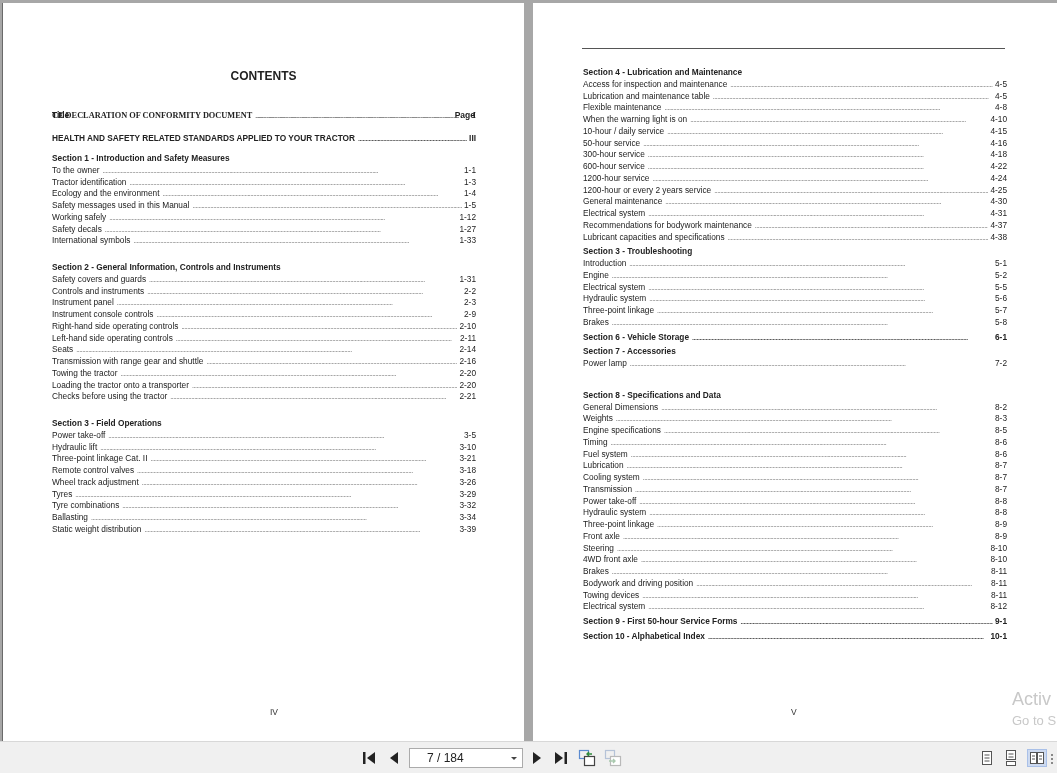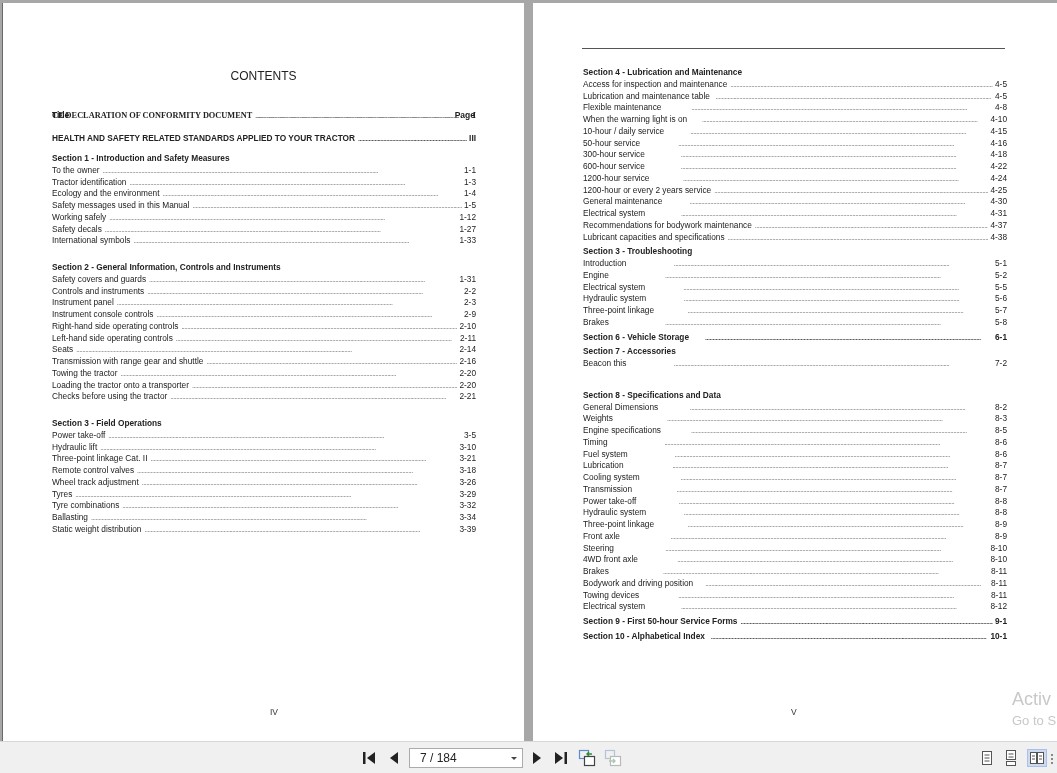--- a/index.html
+++ b/index.html
@@ -5,28 +5,28 @@
   * { box-sizing: border-box; margin: 0; padding: 0; }
   html, body { width: 1057px; height: 773px; overflow: hidden; background: #a7a7a7; }
   body { position: relative; font-family: "Liberation Sans", sans-serif; color: #222; }
 
   .viewport { position: absolute; left: 0; top: 0; width: 1057px; height: 741px; background: #a7a7a7; overflow: hidden; }
 
   .page { position: absolute; top: 3px; background: #fff; height: 738px; }
   .page-left { left: 2px; width: 522px; border-left: 1px solid #6a6a6a; }
   .page-right { left: 533px; width: 524px; }
 
-  .contents-title { position: absolute; left: 0; right: 0; top: 66px; text-align: center; font-weight: normal; font-size: 12px; color: #222; }
+  .contents-title { position: absolute; left: 0; right: 0; top: 66px; text-align: center; font-weight: bold; font-size: 12px; color: #222; }
   .col-head { position: absolute; top: 107px; font-weight: bold; font-size: 8.5px; }
   .col-head.title { left: 49px; }
   .col-head.page-h { right: 49px; }
 
   .toc { position: absolute; font-size: 8.3px; line-height: 11.75px; }
   .page-left .toc { left: 49px; width: 424px; }
-  .page-right .toc { left: 50px; width: 424px; text-align: center; }
+  .page-right .toc { left: 50px; width: 424px; }
 
   .toc-row { display: flex; align-items: baseline; white-space: nowrap; }
   .toc-row .lbl { flex: 0 0 auto; padding-right: 3px; }
   .toc-row .dots { flex: 1 1 auto; overflow: hidden; color: #555; letter-spacing: 1.3px; font-size: 7px; }
   .toc-row .dots::before { content: ". . . . . . . . . . . . . . . . . . . . . . . . . . . . . . . . . . . . . . . . . . . . . . . . . . . . . . . . . . . . . . . . . . . . . . . . . . . . . . . . . . . . . . . . . . . . . . . . . . . . . . . . . . . . . . . . . . . . . . . . . . . . . . . . . . . . . . . . . . . . . . . . . . . . . . . . . . . . . . . . . . . . . . . . . . . . . . . . . . . . . . . . ."; letter-spacing: -1.2px; }
   .toc-row .pg { flex: 0 0 auto; padding-left: 2px; }
   .toc-row.bold { font-weight: bold; }
   .toc-row.head { font-weight: bold; }
 
   .section-block { margin-bottom: 11px; }
@@ -37,21 +37,21 @@
   .page-number { position: absolute; top: 704px; font-size: 8.5px; color: #333; }
   .page-left .page-number { left: 267px; }
   .page-right .page-number { left: 258px; }
 
   .watermark { position: absolute; left: 1012px; top: 688px; color: #c8c8c8; font-size: 18px; line-height: 22px; white-space: nowrap; }
   .watermark .sub { font-size: 13px; }
 
   .toolbar { position: absolute; left: 0; top: 741px; width: 1057px; height: 32px; background: #f0f0f0; border-top: 1px solid #d8d8d8; }
   .tb-btn { position: absolute; top: 7px; width: 18px; height: 18px; display: flex; align-items: center; justify-content: center; cursor: pointer; }
   .tb-btn svg { display: block; }
-  .page-select { position: absolute; left: 409px; top: 6px; width: 114px; height: 20px; background: #fff; border: 1px solid #ababab; font-size: 12px; color: #222; padding-left: 10px; line-height: 18px; }
+  .page-select { position: absolute; left: 409px; top: 6px; width: 114px; height: 20px; background: #fff; border: 1px solid #ababab; font-size: 12px; color: #222; padding-left: 17px; line-height: 18px; }
   .page-select .caret { position: absolute; right: 5px; top: 8px; width: 0; height: 0; border-left: 3px solid transparent; border-right: 3px solid transparent; border-top: 3px solid #444; }
   .view-active { background: #cddaf0; border: 1px solid #a9c0e8; }
 </style>
 </head>
 <body>
 
 <div class="viewport">
 
   <div class="page page-left">
     <div class="contents-title">CONTENTS</div>
@@ -345,21 +345,21 @@
             <span class="lbl">Section 6 - Vehicle Storage</span>
             <span class="dots"></span>
             <span class="pg">6-1</span>
           </div>
         </div>
         <div class="section-block" style="margin-bottom: 20px;">
           <div class="toc-row head">
             <span class="lbl">Section 7 - Accessories</span>
           </div>
           <div class="toc-row">
-            <span class="lbl">Beacon this</span>
+            <span class="lbl">Power lamp</span>
             <span class="dots"></span>
             <span class="pg">7-2</span>
           </div>
         </div>
         <div class="section-block" style="margin-bottom: 3px;">
           <div class="toc-row head">
             <span class="lbl">Section 8 - Specifications and Data</span>
           </div>
           <div class="toc-row">
             <span class="lbl">General Dimensions</span>

